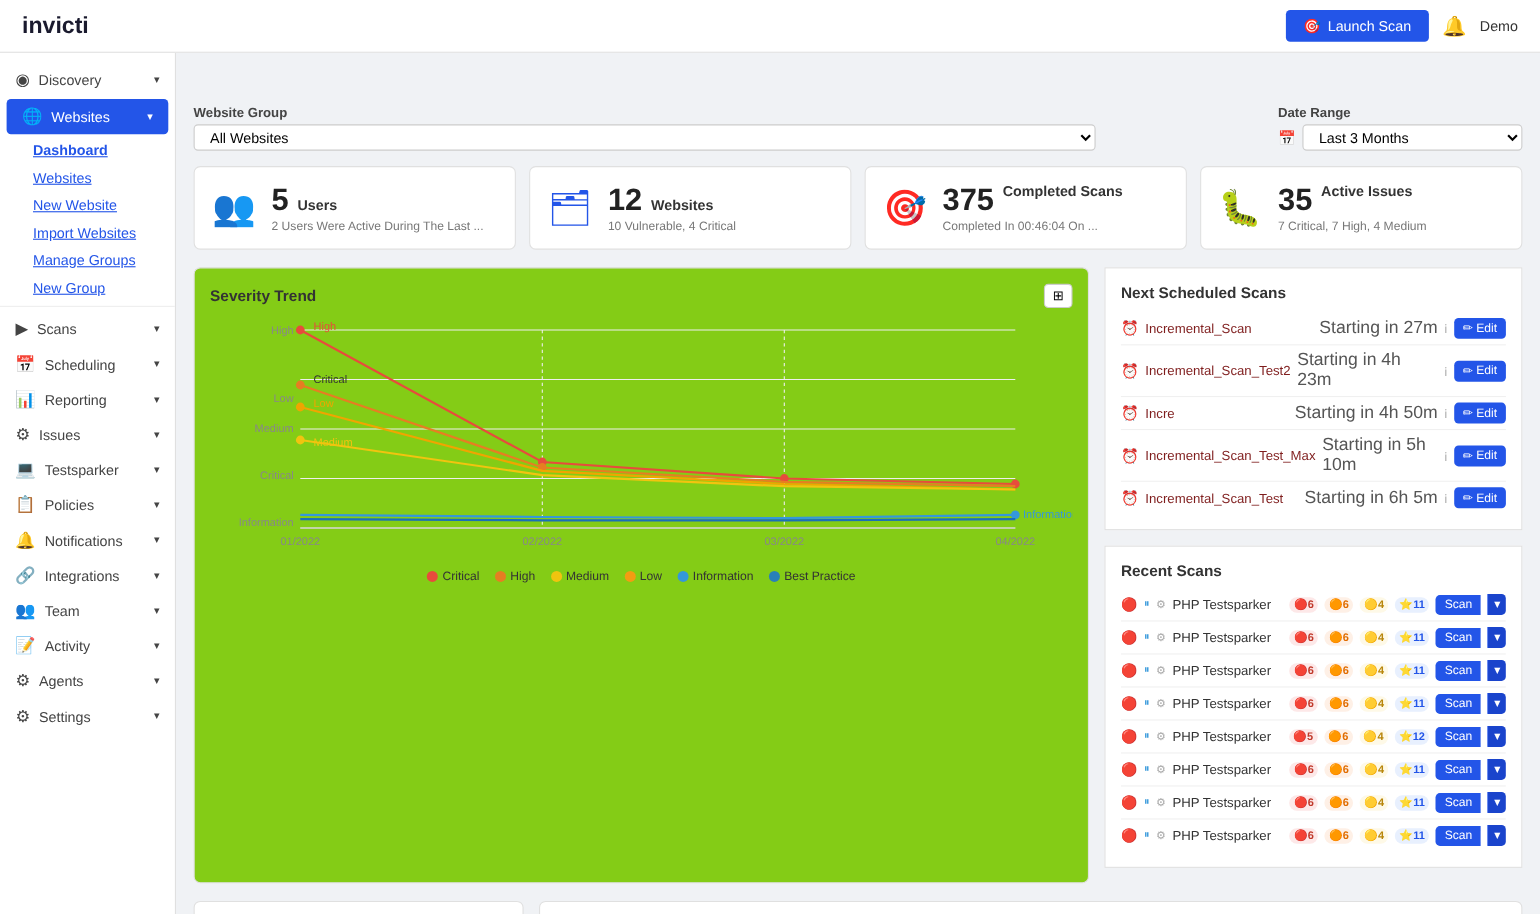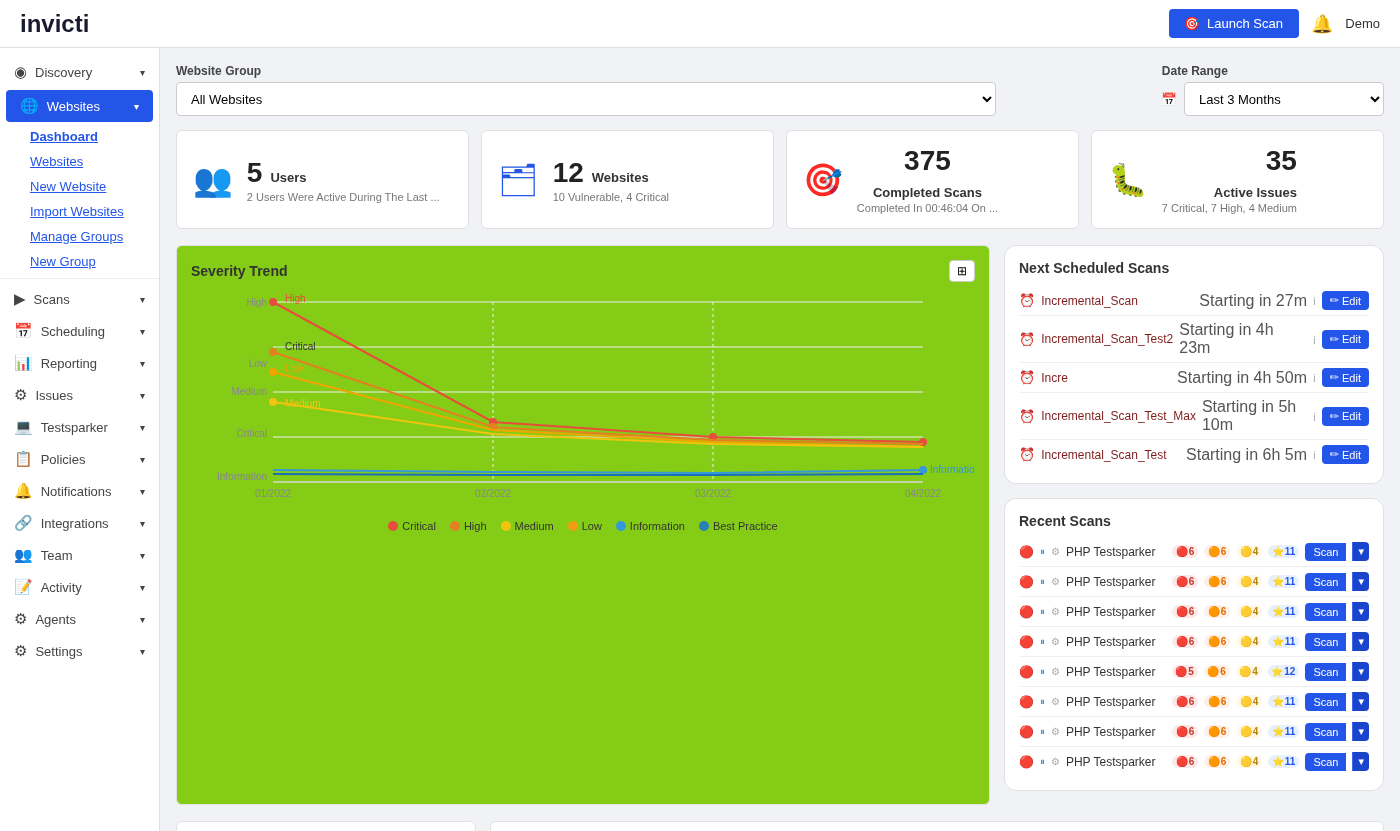--- a/index.html
+++ b/index.html
@@ -4,21 +4,21 @@
   <style>
     * { box-sizing: border-box; margin: 0; padding: 0; }
     body { font-family: -apple-system, BlinkMacSystemFont, 'Segoe UI', sans-serif; font-size: 13px; background: #f0f2f5; color: #333; }
 
     
     .topnav {
       display: flex; align-items: center; justify-content: space-between;
       background: #fff; height: 48px; padding: 0 20px;
       border-bottom: 1px solid #e0e0e0; position: fixed; top: 0; left: 0; right: 0; z-index: 100;
     }
-    .topnav-logo { font-size: 24px; font-weight: 700; color: #1a1a2e; }
+    .topnav-logo { font-size: 21px; font-weight: 700; color: #1a1a2e; }
     .topnav-right { display: flex; align-items: center; gap: 12px; }
     .btn-launch {
       background: #2355e8; color: #fff; border: none; border-radius: 4px;
       padding: 7px 16px; font-size: 13px; cursor: pointer; display: flex; align-items: center; gap: 6px;
     }
     .topnav-bell { font-size: 18px; cursor: pointer; color: #555; }
     .topnav-user { font-size: 13px; color: #333; cursor: pointer; }
 
     
     .layout { display: flex; margin-top: 48px; }
@@ -42,24 +42,24 @@
     .sidebar-divider { height: 1px; background: #eee; margin: 4px 0; }
 
     
     .main { flex: 1; padding: 16px; min-width: 0; }
 
     
     .filters-row { display: flex; gap: 16px; margin-bottom: 14px; align-items: flex-end; }
     .filter-group { display: flex; flex-direction: column; gap: 4px; }
     .filter-group label { font-size: 12px; font-weight: 600; color: #444; }
     .filter-select {
-      height: 34px; border: 1px solid #ccc; border-radius: 4px;
+      height: 24px; border: 1px solid #ccc; border-radius: 4px;
       padding: 0 10px; font-size: 13px; background: #fff; min-width: 200px;
     }
-    .filter-group-right { margin-left: auto; }
+    .filter-group-right { margin-left: auto; margin-top: 31px; }
     .filter-date { display: flex; align-items: center; gap: 6px; }
     .filter-date-icon { color: #555; }
 
     
     .stat-cards { display: grid; grid-template-columns: repeat(4, 1fr); gap: 12px; margin-bottom: 16px; }
     .stat-card {
       background: #fff; border: 1px solid #e0e0e0; border-radius: 6px;
       padding: 14px 16px; display: flex; align-items: center; gap: 14px;
     }
     .stat-icon { font-size: 32px; color: #2355e8; flex-shrink: 0; }
@@ -80,21 +80,21 @@
     .panel-icon-btn { border: 1px solid #ccc; background: #fff; border-radius: 4px; padding: 3px 7px; cursor: pointer; font-size: 12px; }
 
     
     .trend-chart-wrap { position: relative; height: 220px; }
     .trend-legend { display: flex; gap: 14px; flex-wrap: wrap; margin-top: 8px; font-size: 11px; align-items: center; justify-content: center; }
     .legend-item { display: flex; align-items: center; gap: 4px; }
     .legend-dot { width: 10px; height: 10px; border-radius: 50%; }
 
     
     .sched-panel {
-      background: #fff; border: 1px solid #e0e0e0; border-radius: 12px;
+      background: #fff; border: 1px solid #e0e0e0; border-radius: 0;
       margin-bottom: 14px; padding: 14px;
     }
     .sched-row { display: flex; align-items: center; padding: 5px 0; border-bottom: 1px solid #f0f0f0; gap: 6px; }
     .sched-row:last-child { border-bottom: none; }
     .sched-name { color: #7f1d1d; font-size: 12px; flex: 1; cursor: pointer; }
     .sched-time { font-size: 16px; color: #555; }
     .btn-edit {
       background: #2355e8; color: #fff; border: none; border-radius: 4px;
       padding: 3px 8px; font-size: 11px; cursor: pointer; display: flex; align-items: center; gap: 3px;
     }
@@ -285,31 +285,31 @@
       <div style="display:flex;align-items:baseline;gap:8px;">
         <span class="stat-number">12</span>
         <span class="stat-title">Websites</span>
       </div>
       <div class="stat-sub">10 Vulnerable, 4 Critical</div>
     </div>
         </div>
         <div class="stat-card">
     <div class="stat-icon">🎯</div>
     <div class="stat-info">
-      <div style="display:flex;align-items:center;gap:8px;flex-direction:column;">
+      <div style="display:flex;align-items:flex-start;gap:8px;">
         <span class="stat-number">375</span>
         <span class="stat-title">Completed Scans</span>
       </div>
       <div class="stat-sub">Completed In 00:46:04 On ...</div>
     </div>
         </div>
         <div class="stat-card">
     <div class="stat-icon">🐛</div>
     <div class="stat-info">
-      <div style="display:flex;align-items:flex-end;gap:8px;flex-direction:column;">
+      <div style="display:flex;align-items:flex-start;gap:8px;">
         <span class="stat-number">35</span>
         <span class="stat-title">Active Issues</span>
       </div>
       <div class="stat-sub">7 Critical, 7 High, 4 Medium</div>
     </div>
         </div>
       </div>
 
     <div class="sections-row">
       <div class="chart-panel">

